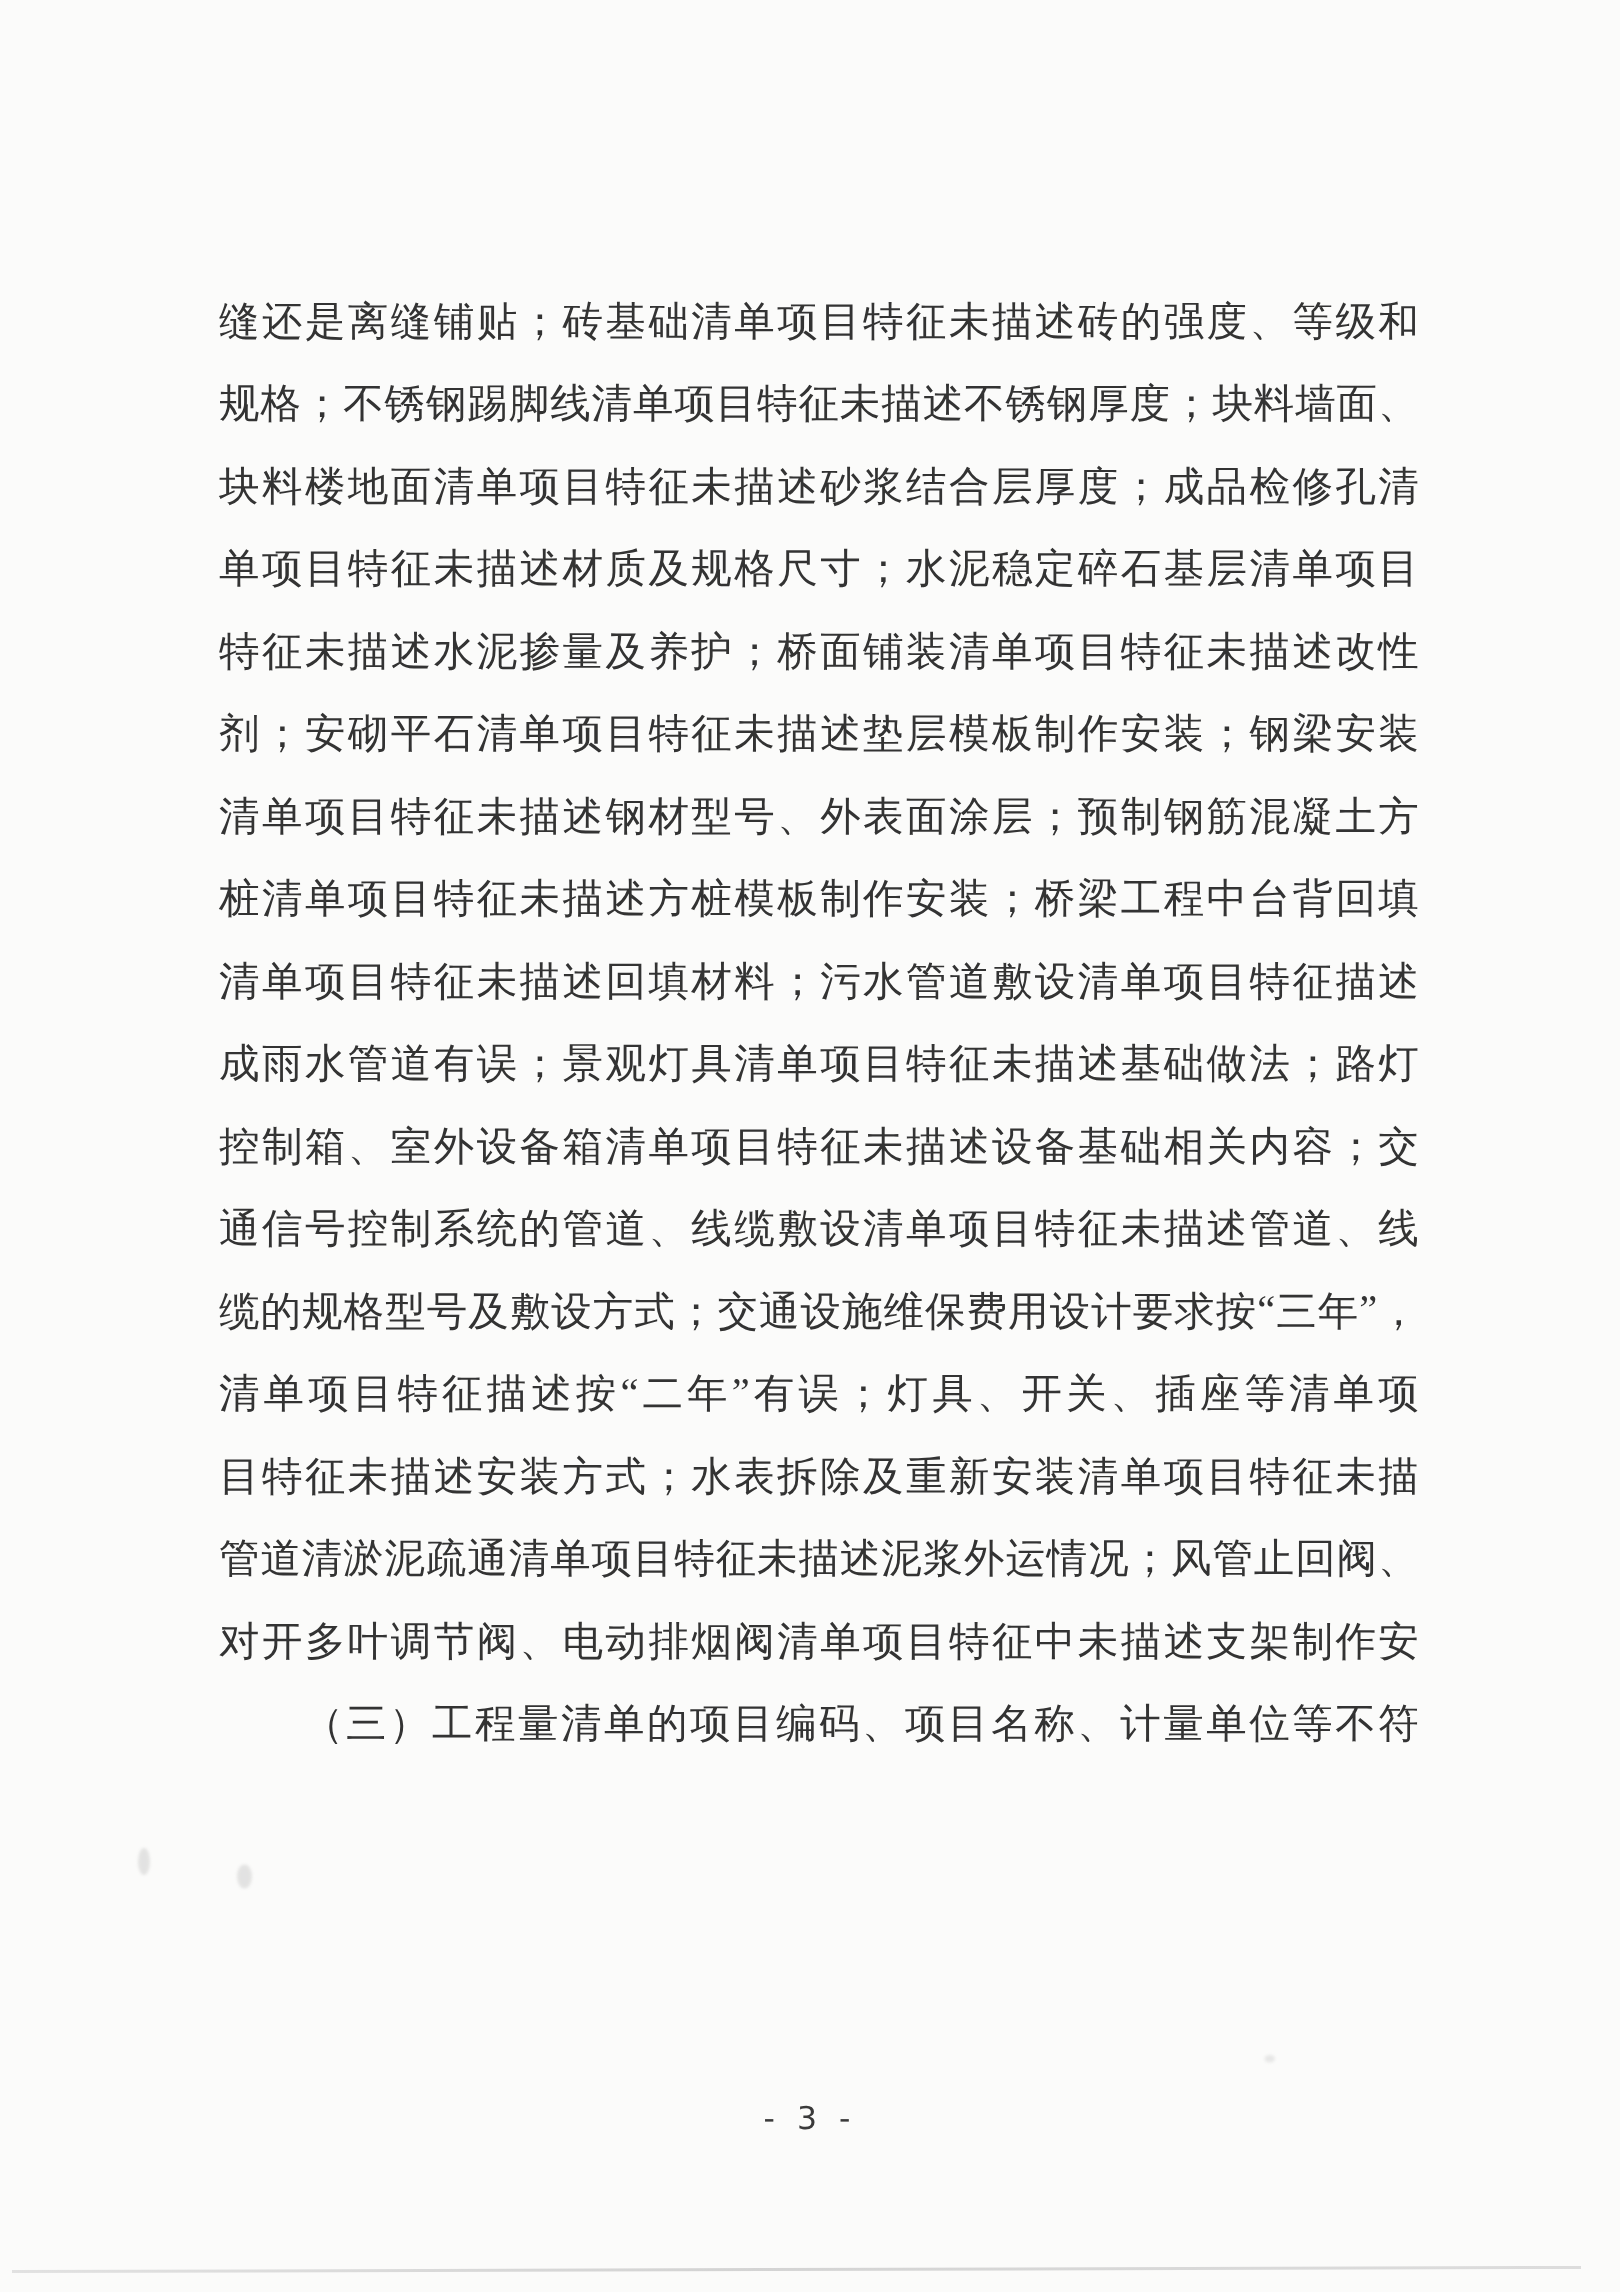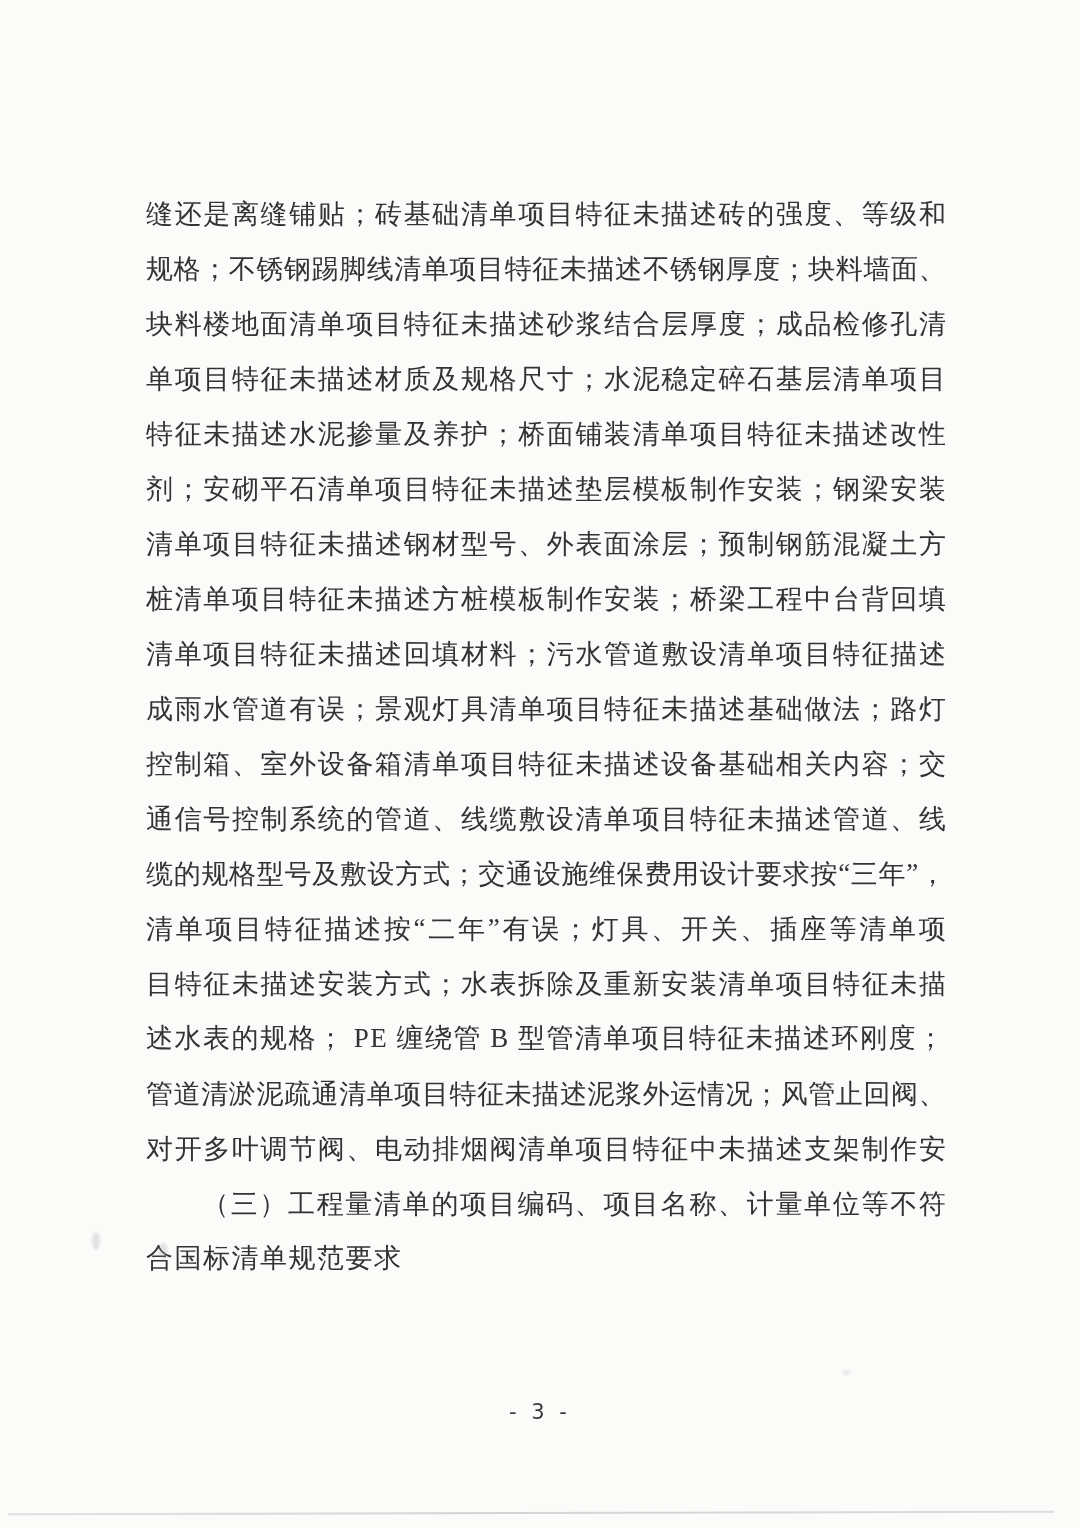--- a/index.html
+++ b/index.html
@@ -509,21 +509,20 @@
         <span>装</span>
         <span>清</span>
         <span>单</span>
         <span>项</span>
         <span>目</span>
         <span>特</span>
         <span>征</span>
         <span>未</span>
         <span>描</span>
       </div>
-      <div class="line noflex">述水表的规格； PE 缠绕管 B 型管清单项目特征未描述环刚度；</div>
       <div class="line">
         <span>管</span>
         <span>道</span>
         <span>清</span>
         <span>淤</span>
         <span>泥</span>
         <span>疏</span>
         <span>通</span>
         <span>清</span>
         <span>单</span>
@@ -599,20 +598,19 @@
         <span>称</span>
         <span>、</span>
         <span>计</span>
         <span>量</span>
         <span>单</span>
         <span>位</span>
         <span>等</span>
         <span>不</span>
         <span>符</span>
       </div>
-      <div class="line noflex">合国标清单规范要求</div>
     </section>
   <div class="page-number">- 3 -</div>
   <div class="artifact-line"></div>
   <div class="smudge s1"></div>
   <div class="smudge s2"></div>
   <div class="smudge s3"></div>
 </div>
 
 </body></html>

